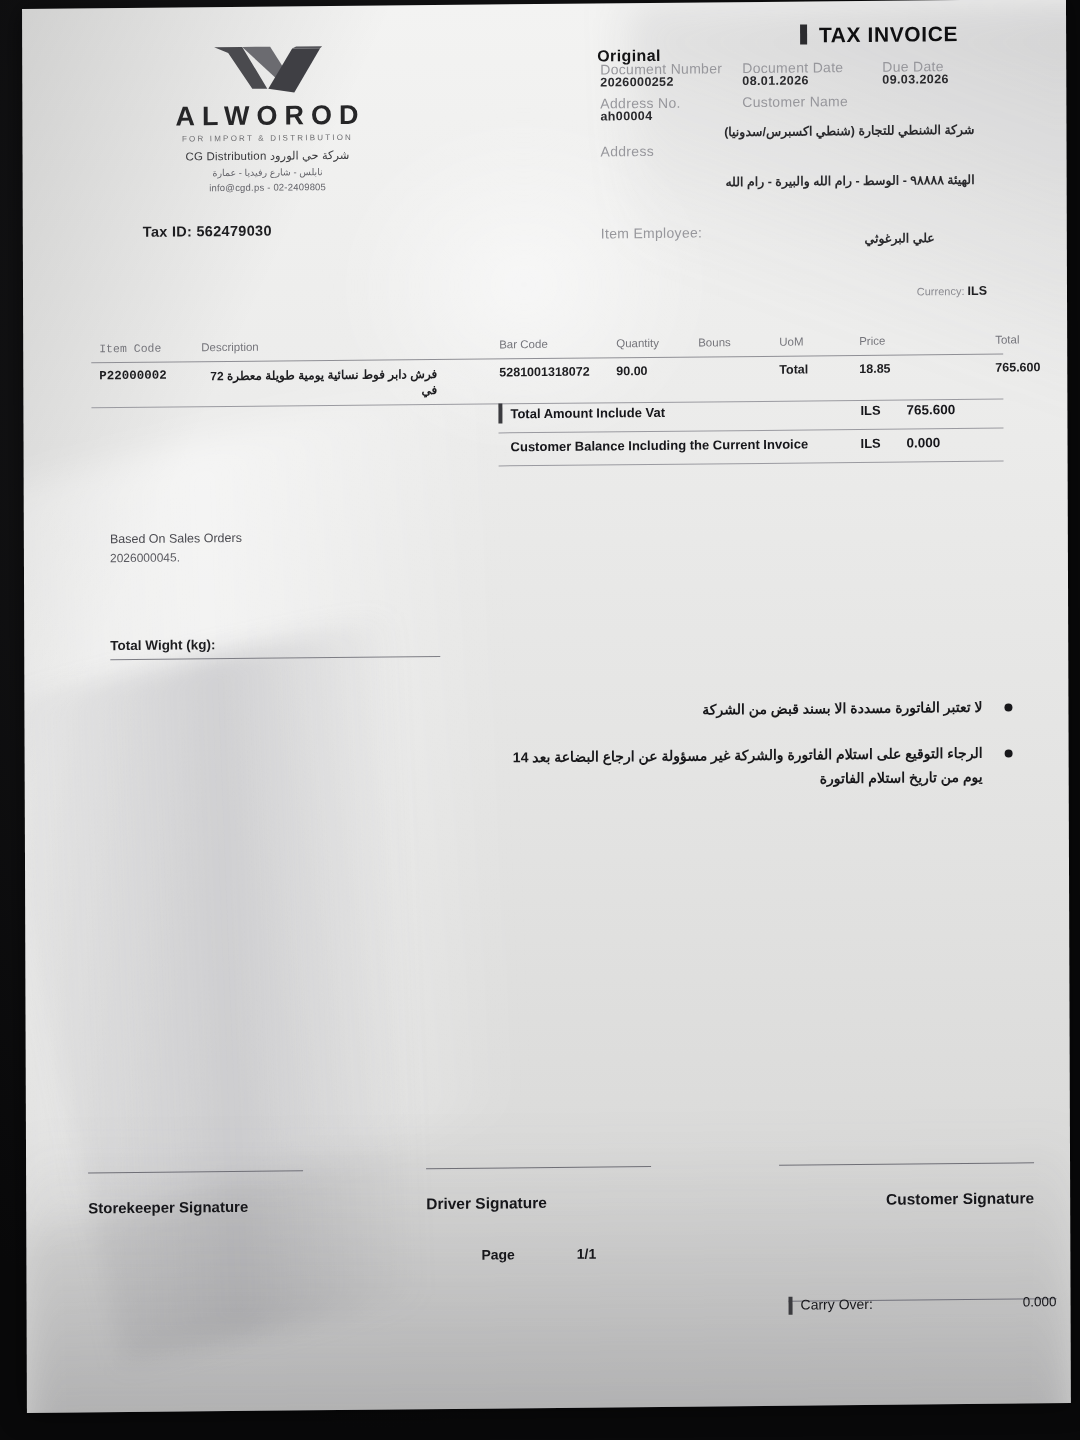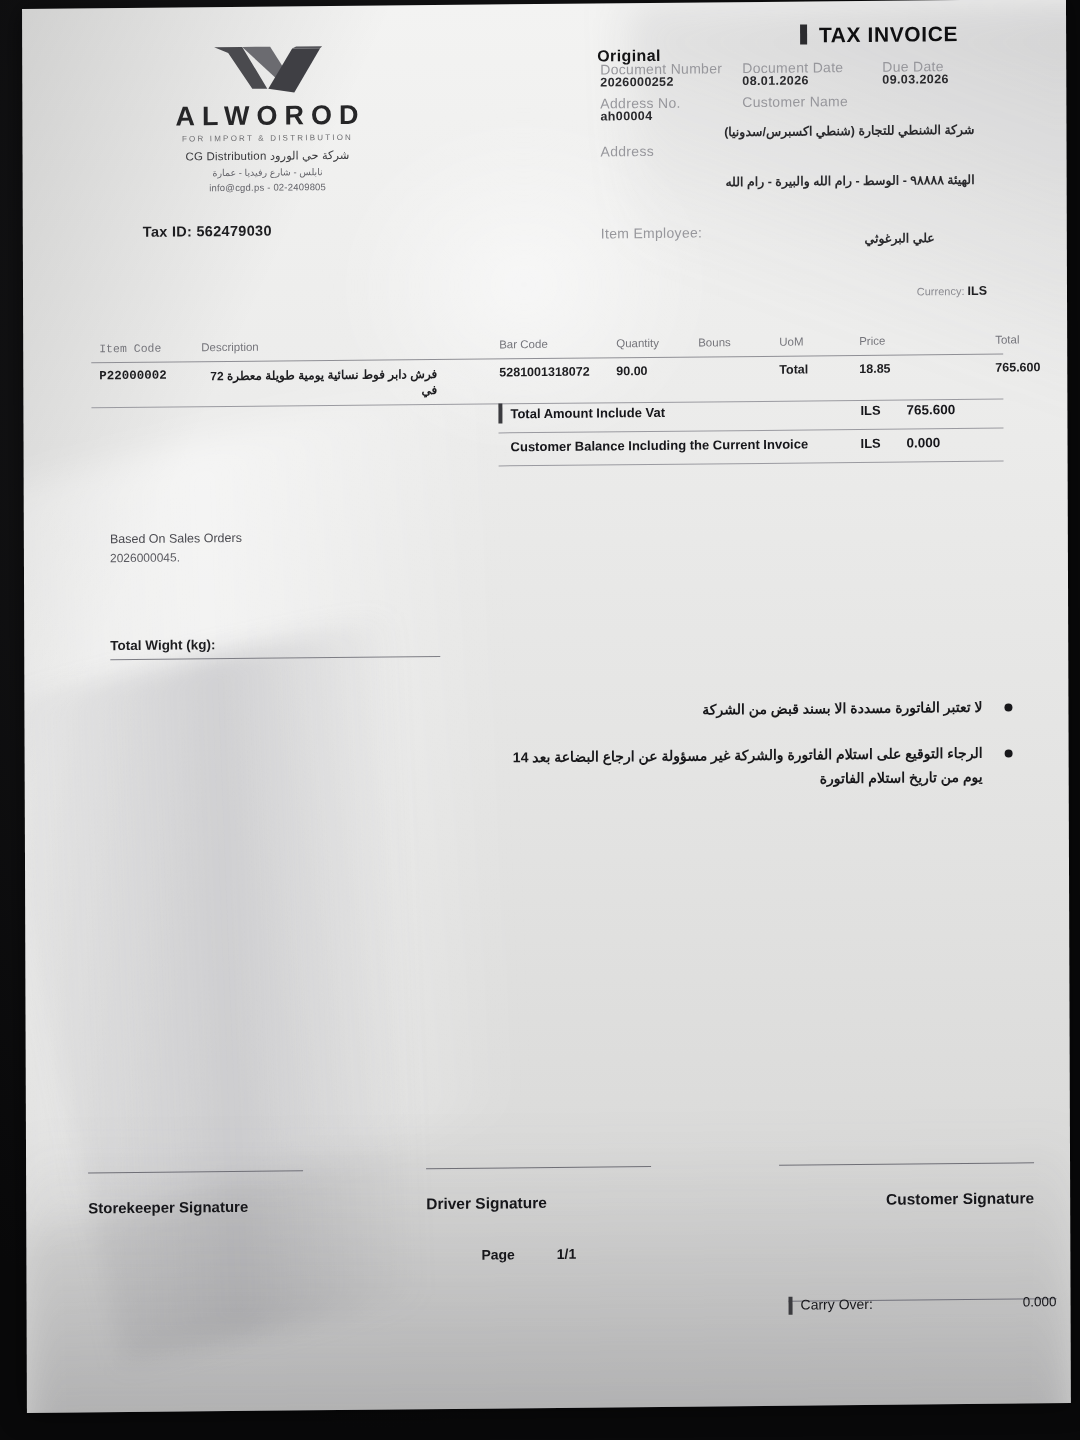--- a/index.html
+++ b/index.html
@@ -342,21 +342,21 @@
   .sig.s2 .label, .sig.s3 .label { font-size: 15.5px; }
 
   .page-no {
     position: absolute;
     left: 455px;
     bottom: 146px;
     font-size: 14px;
     font-weight: 700;
     color: #16161a;
   }
-  .page-no .val { margin-left: 38px; }
+  .page-no .val { margin-left: 58px; }
 
   .carry {
     position: absolute;
     right: 14px;
     bottom: 104px;
     width: 268px;
     border-bottom: 1px solid #70707a;
     padding-bottom: 4px;
   }
   .carry .bar {

